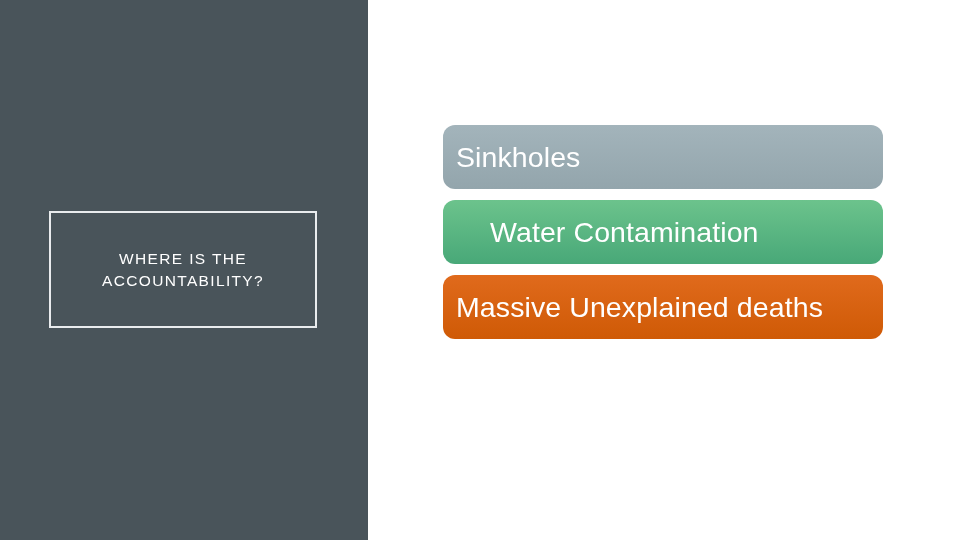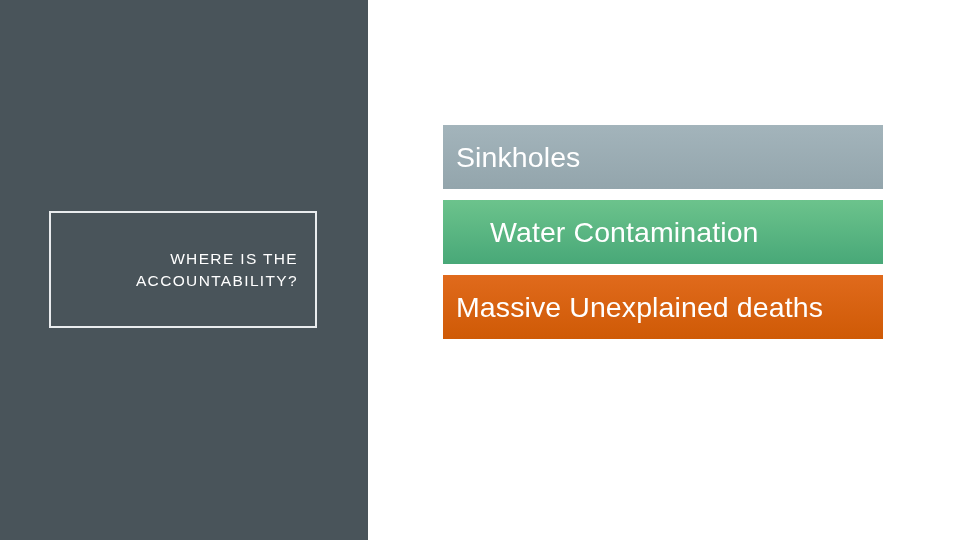--- a/index.html
+++ b/index.html
@@ -41,38 +41,38 @@
     display: flex;
     align-items: center;
     justify-content: center;
   }
   .title-text {
     color: #ffffff;
     font-size: 15.5px;
     line-height: 1.42;
     font-weight: 400;
     letter-spacing: 1.35px;
-    text-align: right;
+    text-align: center;
     text-transform: uppercase;
     width: 230px;
     white-space: pre-line;
   }
 
   
   .bars {
     position: absolute;
     left: 443px;
     top: 125px;
     width: 440px;
   }
   .bar {
     position: relative;
     width: 440px;
     height: 64px;
-    border-radius: 0;
+    border-radius: 12px;
     margin-bottom: 11px;
     display: flex;
     align-items: center;
     box-sizing: border-box;
     padding-left: 13px;
     overflow: hidden;
   }
   .bar:last-child {
     margin-bottom: 4px;
   }

